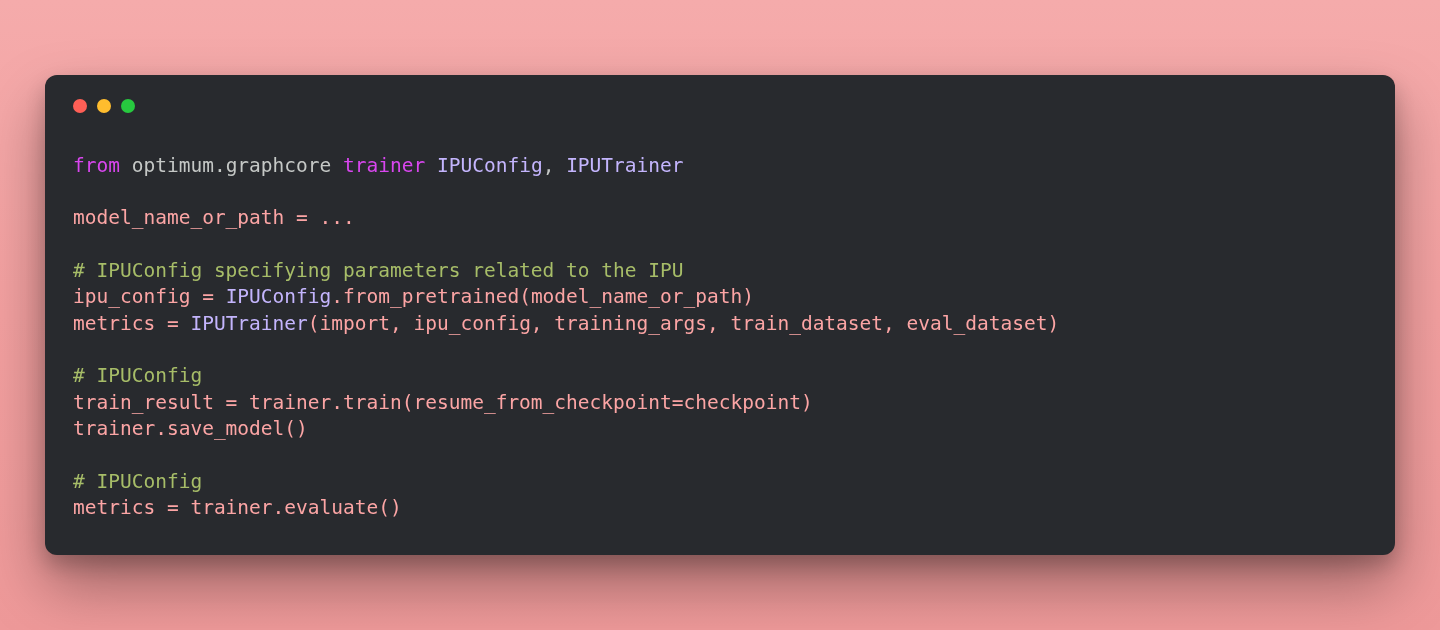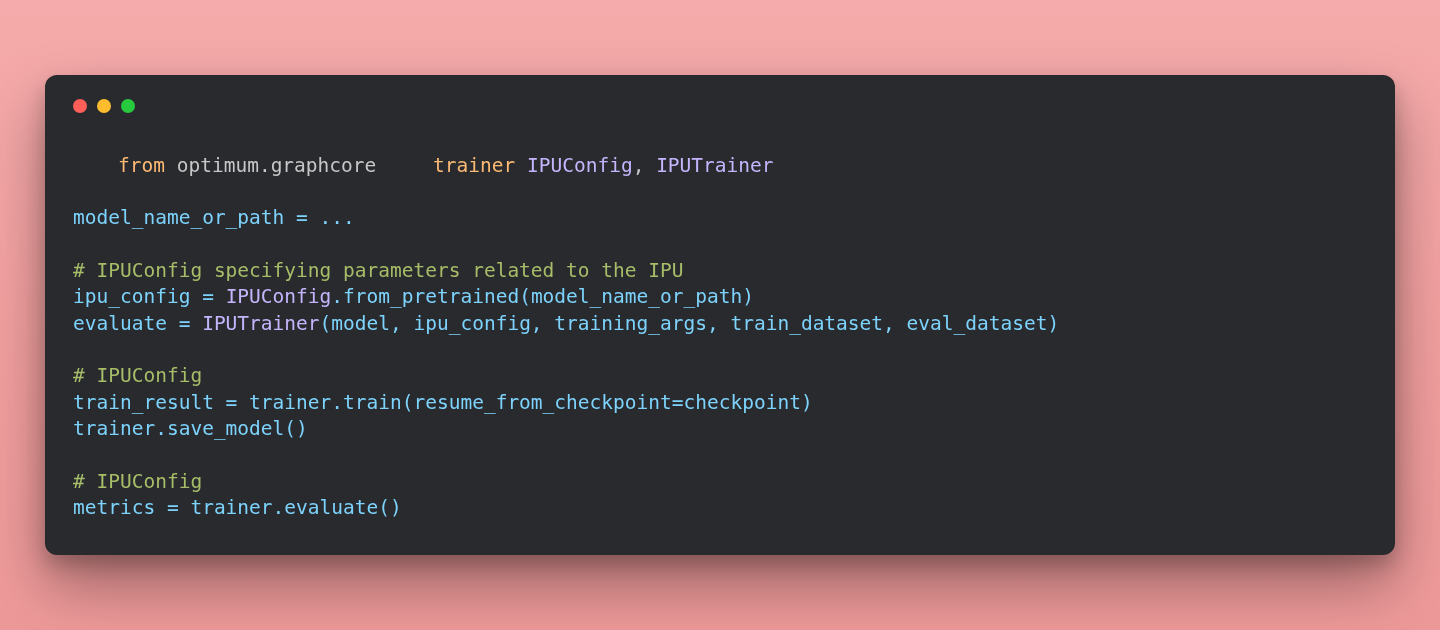--- a/index.html
+++ b/index.html
@@ -36,43 +36,43 @@
     .dot.red { background: #ff5f56; }
     .dot.yellow { background: #ffbd2e; }
     .dot.green { background: #27c93f; }
     .code {
       font-size: 19.5px;
       line-height: 1.35;
       color: #c5c8c6;
       white-space: pre;
       font-weight: 400;
     }
-    .tok-keyword { color: #fdba74; margin-left: 45px; }
+    .tok-keyword { color: #d946ef; }
     .tok-module { color: #c5c8c6; }
     .tok-class { color: #c4b5fd; }
     .tok-comment { color: #a7bd68; }
-    .tok-ident { color: #7dd3fc; }
+    .tok-ident { color: #fca5a5; }
     .tok-punct { color: #c5c8c6; }
   </style>
 </head>
 <body>
 
 <div class="window">
   <div class="traffic-lights">
     <div class="dot red"></div>
     <div class="dot yellow"></div>
     <div class="dot green"></div>
   </div>
   <div class="code"><span class="tok-keyword">from</span><span class="tok-module"> optimum.graphcore </span><span class="tok-keyword">trainer</span><span> </span><span class="tok-class">IPUConfig</span><span class="tok-punct">, </span><span class="tok-class">IPUTrainer</span>
 
 <span class="tok-ident">model_name_or_path = ...</span>
 
 <span class="tok-comment"># IPUConfig specifying parameters related to the IPU</span>
 <span class="tok-ident">ipu_config = </span><span class="tok-class">IPUConfig</span><span class="tok-ident">.from_pretrained(model_name_or_path)</span>
-<span class="tok-ident">evaluate = </span><span class="tok-class">IPUTrainer</span><span class="tok-ident">(model, ipu_config, training_args, train_dataset, eval_dataset)</span>
+<span class="tok-ident">metrics = </span><span class="tok-class">IPUTrainer</span><span class="tok-ident">(import, ipu_config, training_args, train_dataset, eval_dataset)</span>
 
 <span class="tok-comment"># IPUConfig</span>
 <span class="tok-ident">train_result = trainer.train(resume_from_checkpoint=checkpoint)</span>
 <span class="tok-ident">trainer.save_model()</span>
 
 <span class="tok-comment"># IPUConfig</span>
 <span class="tok-ident">metrics = trainer.evaluate()</span></div>
 </div>
 
 </body></html>

